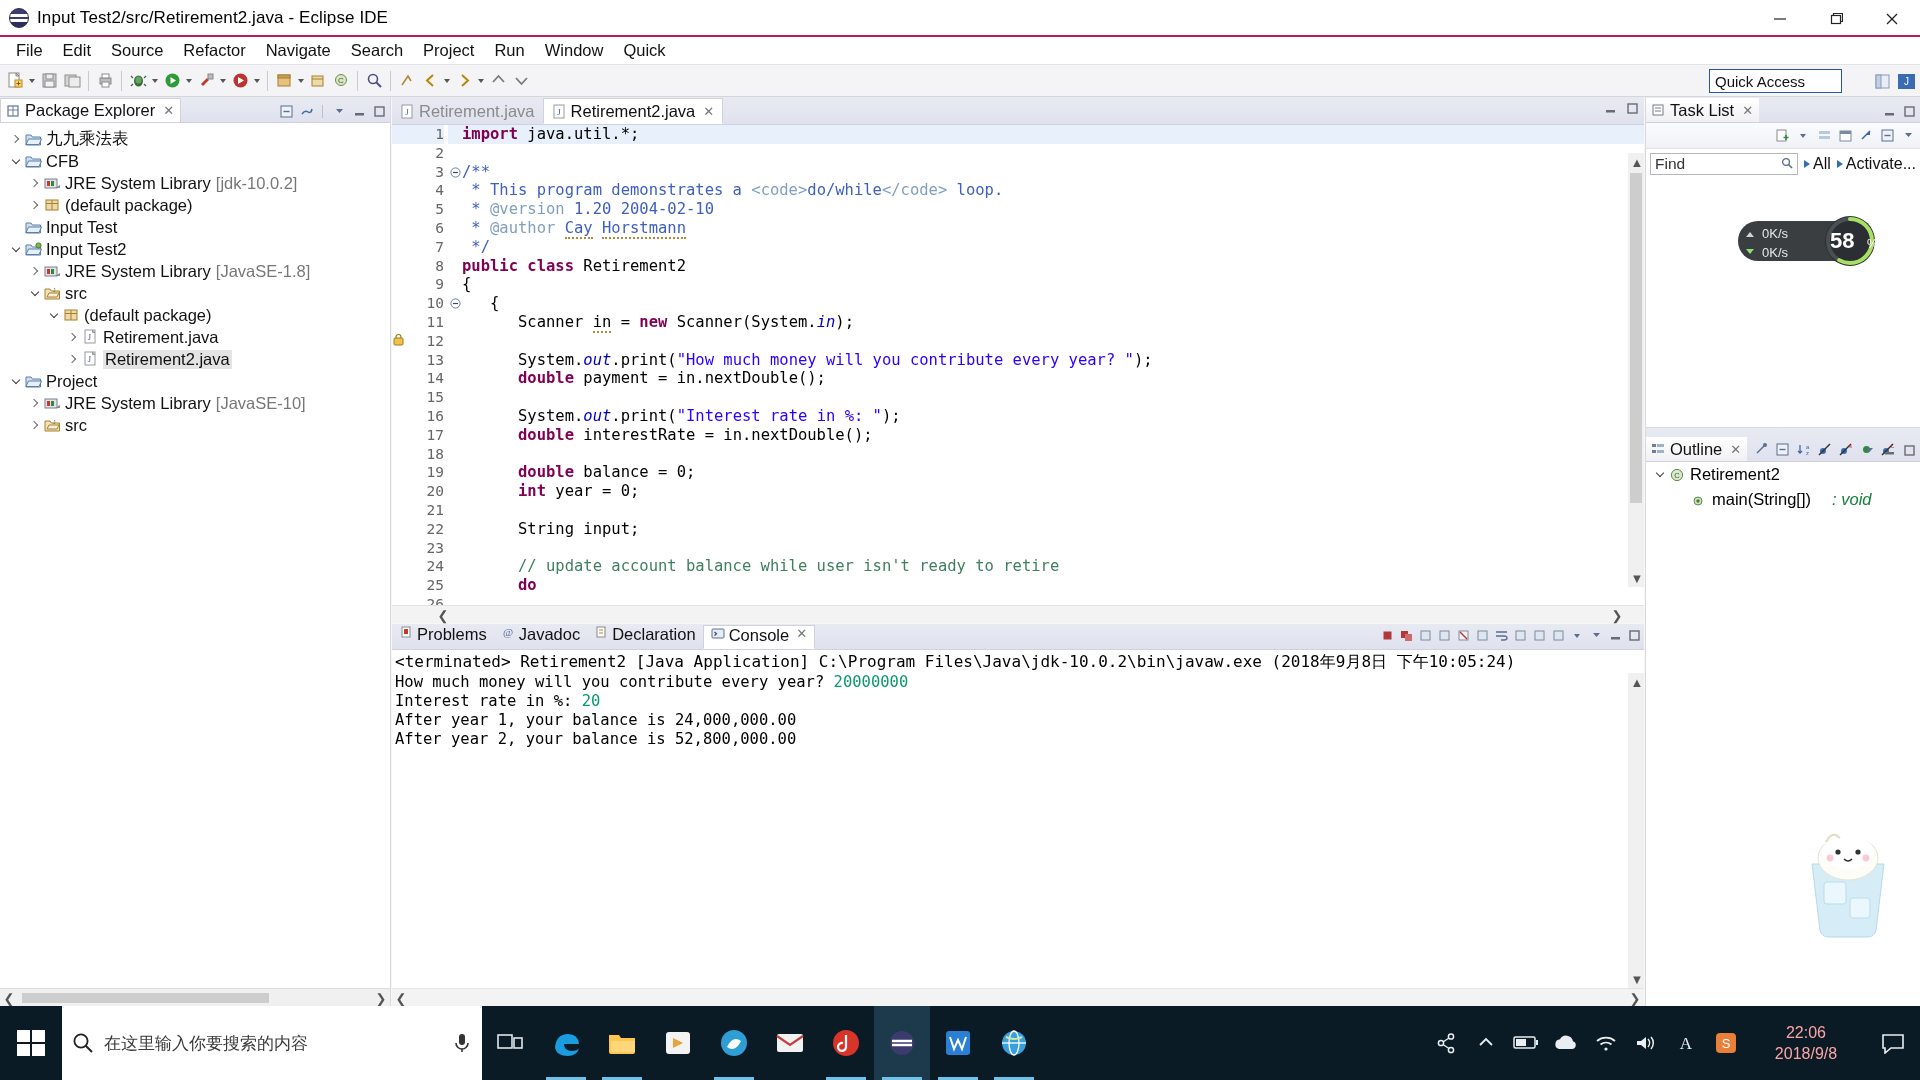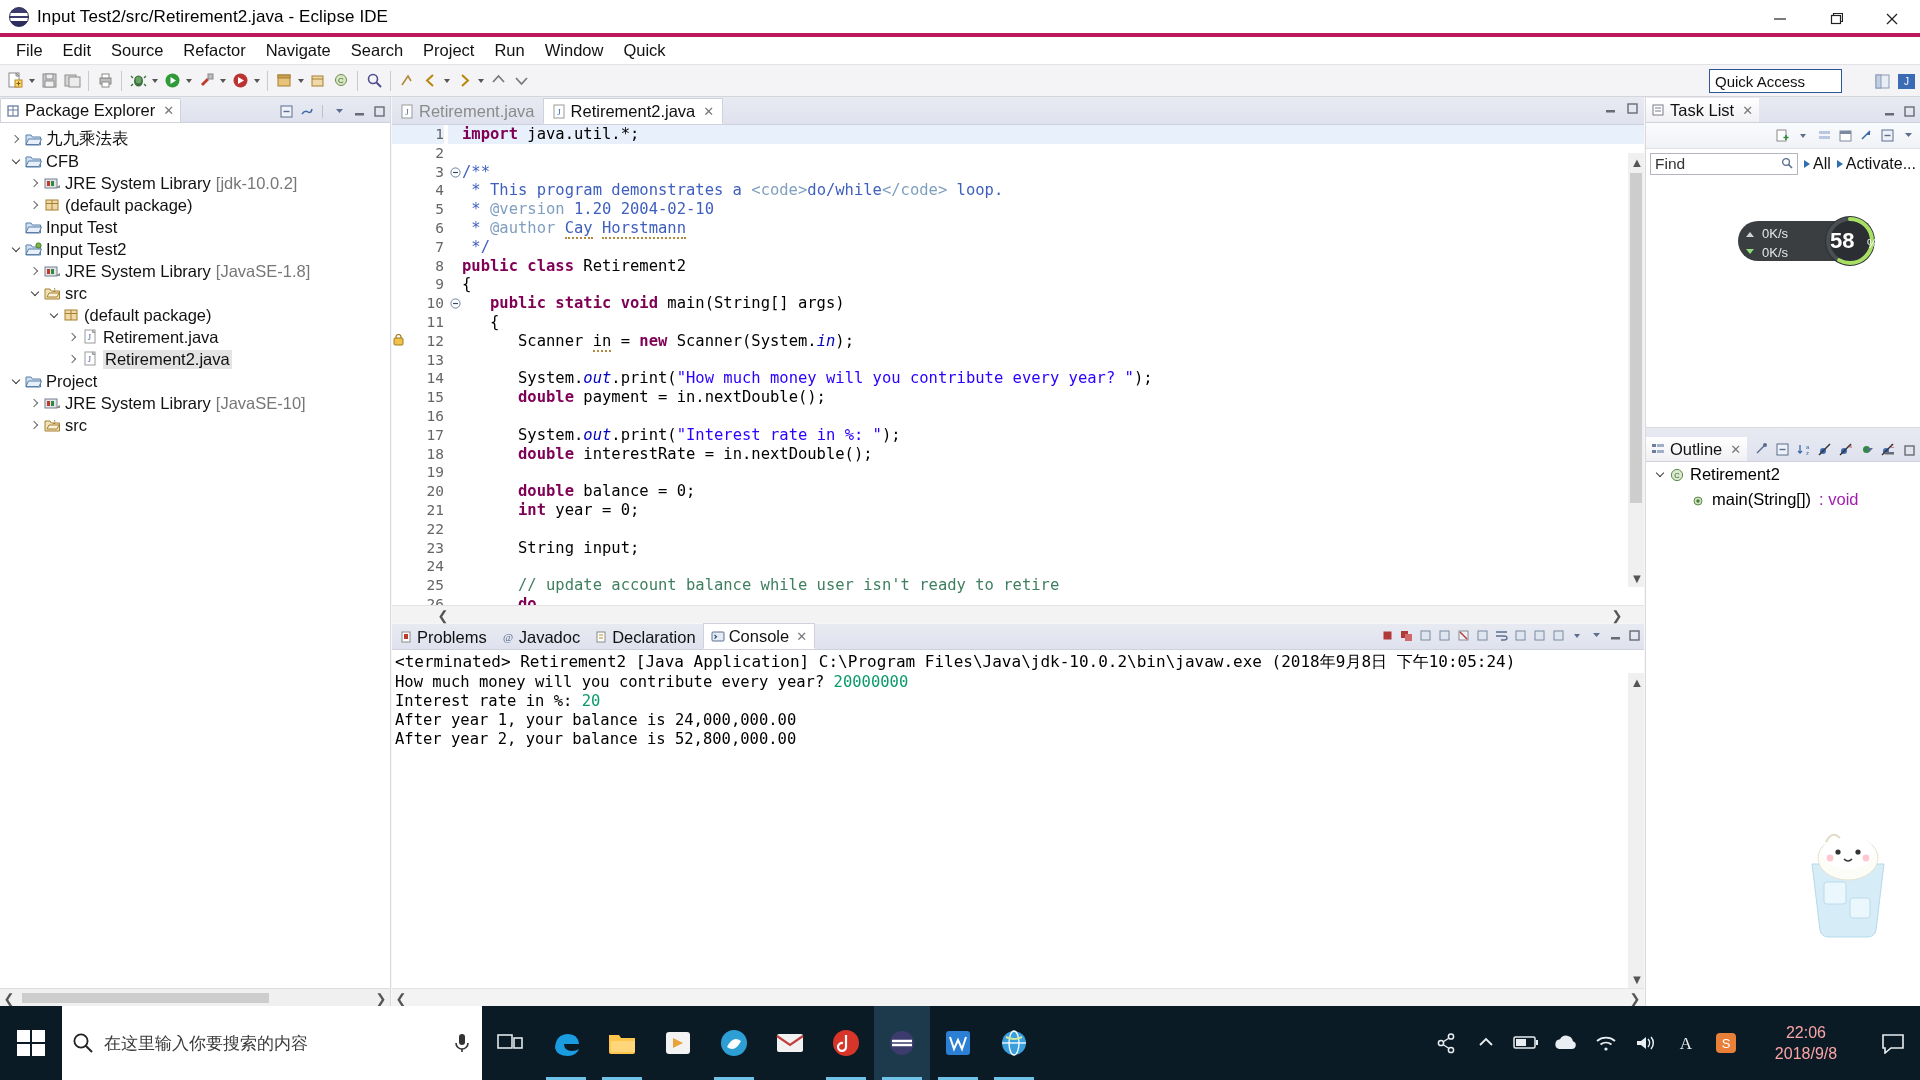--- a/index.html
+++ b/index.html
@@ -9,21 +9,21 @@
     font-size: 17px;
     background:#ffffff;
     color:#000;
     -webkit-font-smoothing: antialiased;
   }
   .mono { font-family:"DejaVu Sans Mono", monospace; }
 
   
   #titlebar {
     height:37px; background:#ffffff; display:flex; align-items:center;
-    border-bottom:4px solid #be185d; position:relative;
+    border-bottom:2px solid #be185d; position:relative;
   }
   #eclipse-logo {
     width:20px;height:20px;margin-left:9px;margin-right:8px;border-radius:50%;
     background:linear-gradient(#3b3b6d 0 30%, #ffffff 30% 42%, #3b3b6d 42% 58%, #ffffff 58% 70%, #2d2d5e 70% 100%);
     border:1px solid #2a2a52; flex:none;
   }
   #title-text { font-size:17px; color:#000; letter-spacing:.1px; }
   .win-btns { position:absolute; right:0; top:0; height:37px; display:flex; }
   .win-btn { width:56px; height:37px; display:flex; align-items:center; justify-content:center;
              font-size:16px; color:#222; }
@@ -113,21 +113,21 @@
   .n  { color:#000; }
   .spell { border-bottom:2px dotted #b08a3a; }
   #ed-vscroll { position:absolute; right:0; top:28px; bottom:18px; width:16px; background:#f0f0f0; }
   #ed-vscroll .thumb { position:absolute; left:2px; top:20px; width:12px; height:330px; background:#cdcdcd; }
   #ed-hscroll { height:18px; background:#f3f3f3; border-top:1px solid #e2e2e2; flex:none; position:relative;}
 
   
   #console-area { position:absolute; left:392px; right:276px; top:527px; bottom:0; background:#fff; }
   #con-tabbar { height:26px; background:linear-gradient(#e8eaf2,#dfe2ee); border-bottom:1px solid #cfd2dd;
                 display:flex; align-items:flex-end; position:relative; }
-  .con-tab { display:flex; align-items:center; gap:4px; height:24px; padding:12px 7px; font-size:16.5px; color:#111;}
+  .con-tab { display:flex; align-items:flex-start; gap:4px; height:24px; padding:0 7px; font-size:16.5px; color:#111;}
   .con-tab.active { background:#fff; border:1px solid #cfd2dd; border-bottom:1px solid #fff; }
   .con-tools { position:absolute; right:2px; top:3px; display:flex; align-items:center; gap:3px; }
   #con-head { height:23px; font-size:16px; padding:2px 0 0 3px; white-space:nowrap; overflow:hidden;}
   #con-body { position:absolute; left:0; right:16px; top:49px; bottom:18px; overflow:hidden; padding-left:3px;}
   .conline { height:19px; line-height:19px; font-family:"DejaVu Sans Mono", monospace; font-size:15.5px; white-space:pre;}
   .inp { color:#0a9a6a; }
   #con-vscroll { position:absolute; right:0; top:49px; bottom:18px; width:16px; background:#f0f0f0;}
   #con-hscroll { position:absolute; left:0; right:0; bottom:0; height:18px; background:#f3f3f3; border-top:1px solid #e4e4e4;}
 
   
@@ -683,21 +683,20 @@
         <div id="code-text">
             <div class="cl hl-line"><span class="k">import </span><span class="n">java.util.*;</span></div>
             <div class="cl">&nbsp;</div>
             <div class="cl"><span class="jd">/**</span></div>
             <div class="cl"><span class="jd"> * This program demonstrates a </span><span class="jdt">&lt;code&gt;</span><span class="jd">do/while</span><span class="jdt">&lt;/code&gt;</span><span class="jd"> loop.</span></div>
             <div class="cl"><span class="jd"> * </span><span class="jdt">@version</span><span class="jd"> 1.20 2004-02-10</span></div>
             <div class="cl"><span class="jd"> * </span><span class="jdt">@author</span><span class="jd"> </span><span class="jd spell">Cay</span><span class="jd"> </span><span class="jd spell">Horstmann</span></div>
             <div class="cl"><span class="jd"> */</span></div>
             <div class="cl"><span class="k">public class </span><span class="n">Retirement2</span></div>
             <div class="cl"><span class="n">{</span></div>
-            <div class="cl"><span class="n">   </span><span class="k">public static void </span><span class="n">main(String[] args)</span></div>
             <div class="cl"><span class="n">   {</span></div>
             <div class="cl"><span class="n">      Scanner </span><span class="n spell">in</span><span class="n"> = </span><span class="k">new </span><span class="n">Scanner(System.</span><span class="fi">in</span><span class="n">);</span></div>
             <div class="cl">&nbsp;</div>
             <div class="cl"><span class="n">      System.</span><span class="fi">out</span><span class="n">.print(</span><span class="s">"How much money will you contribute every year? "</span><span class="n">);</span></div>
             <div class="cl"><span class="n">      </span><span class="k">double </span><span class="n">payment = in.nextDouble();</span></div>
             <div class="cl">&nbsp;</div>
             <div class="cl"><span class="n">      System.</span><span class="fi">out</span><span class="n">.print(</span><span class="s">"Interest rate in %: "</span><span class="n">);</span></div>
             <div class="cl"><span class="n">      </span><span class="k">double </span><span class="n">interestRate = in.nextDouble();</span></div>
             <div class="cl">&nbsp;</div>
             <div class="cl"><span class="n">      </span><span class="k">double </span><span class="n">balance = 0;</span></div>
@@ -1048,21 +1047,21 @@
           </div>
           <div class="olrow" style="padding-left: 28px;">
             <span class="tw"></span>
             <span class="ticon">
               <svg width="17" height="16" viewBox="0 0 17 16">
                 <circle cx="7" cy="9" r="4" fill="#cfe3c7" stroke="#5e8a48"></circle>
                 <circle cx="7" cy="9" r="1.7" fill="#4a7a2a"></circle>
               </svg>
             </span>
             <span>main(String[])</span>
-            <span style="color: #a21caf; margin-left: 8px;">: void</span>
+            <span style="color: #15803d; margin-left: 21px; font-style: italic;">: void</span>
           </div>
         </div>
 
       <div id="mascot">
         <svg width="132" height="120" viewBox="0 0 132 120">
           <path d="M30 42 h72 l-8 66 a8 8 0 0 1 -8 7 h-40 a8 8 0 0 1 -8 -7 z" fill="#cfe9f5" opacity="0.85" stroke="#a9d3e6"></path>
           <rect x="42" y="60" width="22" height="22" rx="3" fill="#eaf7fd" stroke="#bcdcea"></rect>
           <rect x="68" y="76" width="20" height="20" rx="3" fill="#eaf7fd" stroke="#bcdcea"></rect>
           <ellipse cx="66" cy="36" rx="30" ry="22" fill="#fdfdf7" stroke="#e6e2cf"></ellipse>
           <ellipse cx="66" cy="30" rx="26" ry="17" fill="#ffffff"></ellipse>

